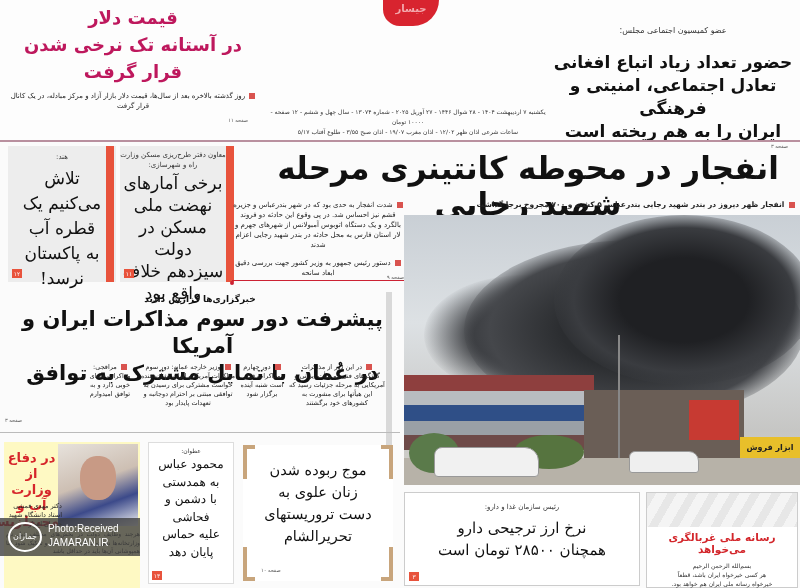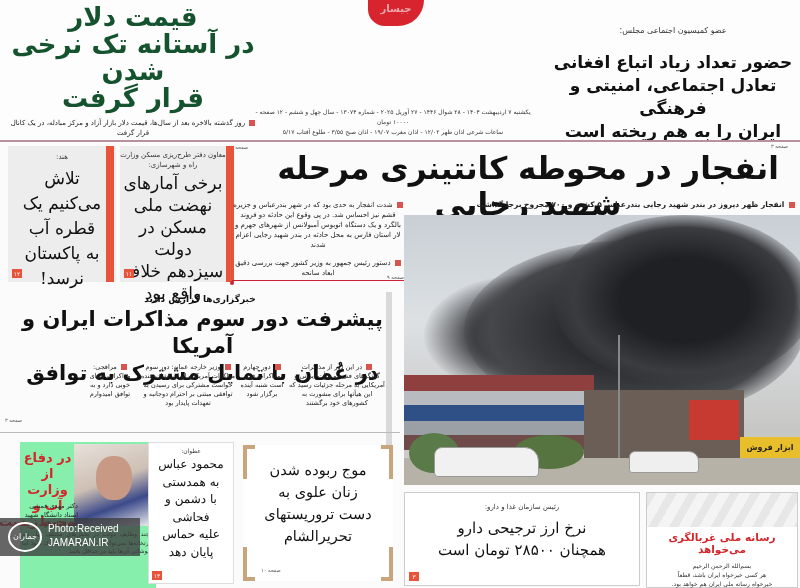--- a/index.html
+++ b/index.html
@@ -5,26 +5,26 @@
   * { box-sizing: border-box; margin: 0; padding: 0; }
   html, body { width: 800px; height: 588px; overflow: hidden; background: #fbfbfb; }
   body { font-family: "DejaVu Sans", sans-serif; color: #111; direction: rtl; position: relative; }
   .abs { position: absolute; }
 
   
   .masthead { top: 0; left: 0; width: 800px; height: 140px; background: #fdfdfd; }
   .head-divider { top: 140px; left: 0; width: 800px; height: 2px; background: #b9909f; }
 
   .dollar-box { top: 4px; left: 8px; width: 250px; text-align: center; }
-  .dollar-title { font-weight: bold; font-size: 26px; line-height: 27px; color: #14532d; }
+  .dollar-title { font-weight: bold; font-size: 18px; line-height: 27px; color: #be185d; }
   .dollar-sub { font-size: 7px; line-height: 10px; margin-top: 6px; color: #222; }
   .bullet { display: inline-block; width: 6px; height: 6px; background: #d9534f; margin-left: 2px; vertical-align: middle; }
   .page-ref { font-size: 5px; color: #555; margin-top: 6px; text-align: right; padding-right: 10px; }
 
-  .logo-box { top: 0; left: 248px; width: 290px; height: 140px; text-align: center; }
+  .logo-box { top: 0; left: 263px; width: 290px; height: 140px; text-align: center; }
   .logo-splash { position: absolute; top: 0; left: 120px; width: 56px; height: 26px; background: #d8242f; border-radius: 0 0 28px 18px; }
   .logo-splash-text { position: absolute; top: 3px; left: 118px; width: 60px; font-size: 10px; color: #f3a9ad; font-weight: bold; text-align: center; }
   .logo-text { position: absolute; top: 16px; left: 0; width: 290px; font-family: "DejaVu Serif", serif; font-size: 50px; font-weight: bold; color: #1f57a8; letter-spacing: 1px; font-style: italic; }
   .logo-meta { position: absolute; top: 107px; left: 0; width: 290px; font-size: 6px; line-height: 10px; color: #333; }
 
   .afghan-box { top: 26px; left: 548px; width: 250px; text-align: center; }
   .afghan-kicker { font-size: 8px; color: #333; }
   .afghan-title { font-weight: bold; font-size: 17px; line-height: 23px; color: #111; margin-top: 16px; }
   .afghan-ref { font-size: 5px; color: #555; text-align: right; padding-right: 10px; }
 
@@ -63,21 +63,21 @@
   .negot-kicker { top: 294px; left: 0; width: 400px; text-align: center; font-size: 9px; font-weight: bold; color: #111; }
   .negot-title { top: 306px; left: 0; width: 405px; text-align: center; font-size: 21px; line-height: 27px; font-weight: bold; color: #111; }
   .vsep { top: 292px; left: 386px; width: 6px; height: 180px; background: #d9d9d9; }
   .negot-cols { top: 363px; left: 4px; width: 382px; display: flex; flex-direction: row; gap: 4px; }
   .negot-col { font-size: 6.5px; line-height: 9px; text-align: center; color: #222; }
   .negot-ref { top: 417px; left: 5px; font-size: 5px; color: #555; }
 
   .hr-line { top: 432px; left: 0; width: 400px; height: 1px; background: #bbb; }
 
   
-  .water-box { top: 442px; left: 20px; width: 136px; height: 146px; background: #86efac; }
+  .water-box { top: 442px; left: 4px; width: 136px; height: 146px; background: #fef9c3; }
   .water-photo { top: 2px; left: 54px; width: 80px; height: 82px; background: linear-gradient(160deg, #e7e2dc, #cdbfb3 45%, #3c4a8a 70%, #f3f3f3); }
   .water-face { top: 14px; left: 76px; width: 36px; height: 44px; border-radius: 45%; background: #c89a85; }
   .water-title { top: 8px; left: 0; width: 55px; font-size: 13px; line-height: 16px; font-weight: bold; color: #d6262b; text-align: center; }
   .water-author { top: 60px; left: 0; width: 58px; font-size: 6.5px; line-height: 9px; color: #222; text-align: right; }
   .water-body { top: 88px; left: 2px; width: 134px; font-size: 6px; line-height: 8.5px; color: #333; text-align: justify; }
   .watermark { top: 518px; left: 0; width: 140px; height: 38px; background: rgba(60,60,60,0.78); }
   .watermark-logo { top: 4px; left: 8px; width: 34px; height: 30px; border: 2px solid #fff; border-radius: 50%; color: #fff; font-size: 8px; text-align: center; line-height: 26px; }
   .watermark-l1 { top: 5px; left: 48px; font-size: 10px; color: #fff; direction: ltr; font-family: "Liberation Sans", sans-serif; }
   .watermark-l2 { top: 19px; left: 48px; font-size: 10px; color: #fff; direction: ltr; font-family: "Liberation Sans", sans-serif; }
 

